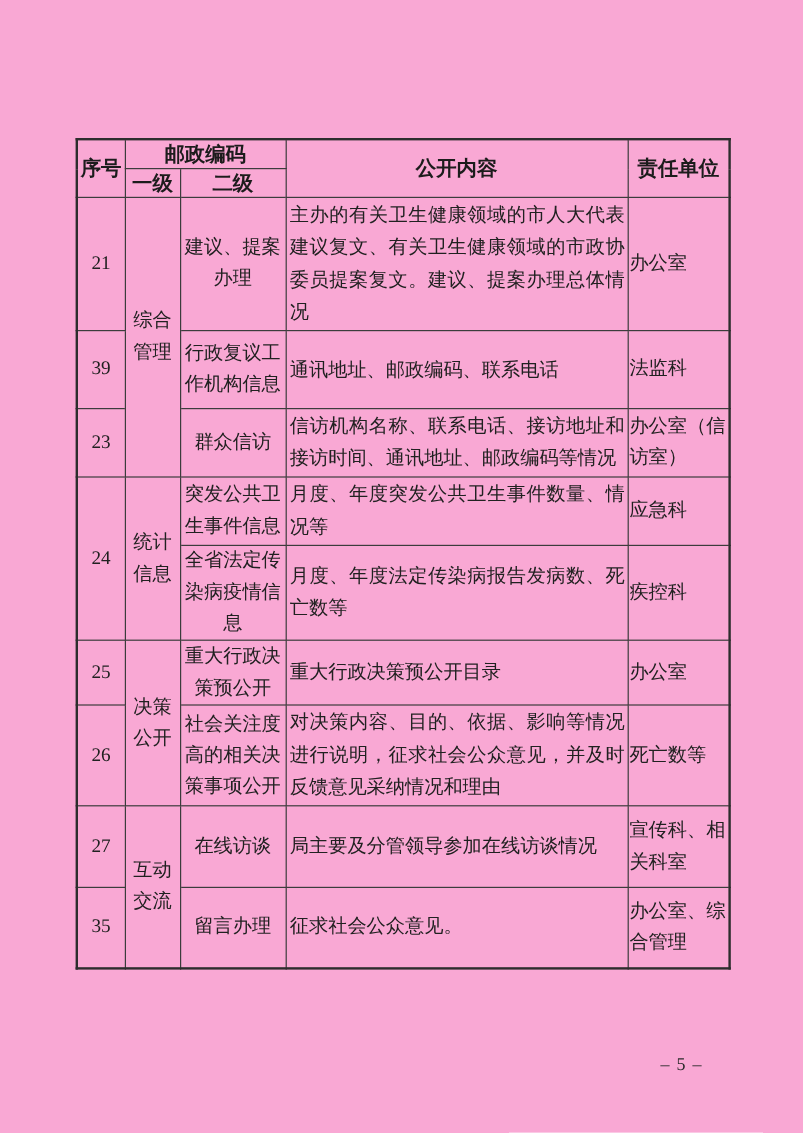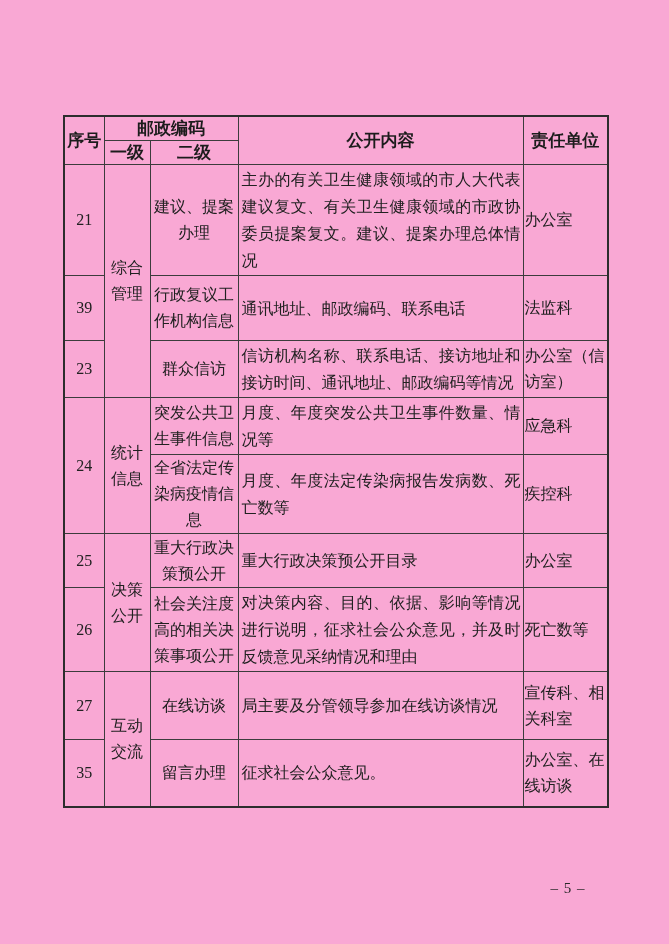--- a/index.html
+++ b/index.html
@@ -140,20 +140,20 @@
       <td class="c-l1" rowspan="2">互动交流</td>
       <td class="c-l2">在线访谈</td>
       <td class="c-content">局主要及分管领导参加在线访谈情况</td>
       <td class="c-unit">宣传科、相关科室</td>
     </tr>
 
     <tr style="height:67px">
       <td class="c-no">35</td>
       <td class="c-l2">留言办理</td>
       <td class="c-content">征求社会公众意见。</td>
-      <td class="c-unit">办公室、在线访谈</td>
+      <td class="c-unit">办公室、综合管理</td>
     </tr>
   </tbody>
     </table>
 
   <div class="page-number">– 5 –</div>
 
 </div>
 
 </body></html>

